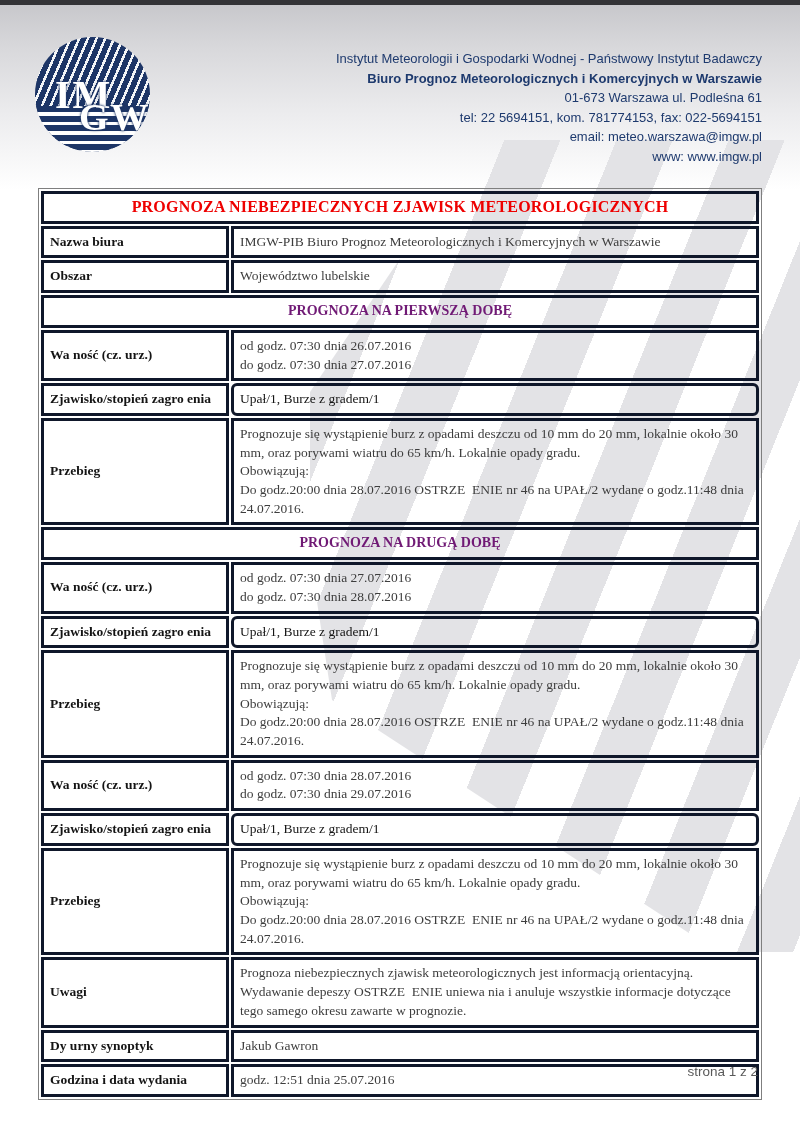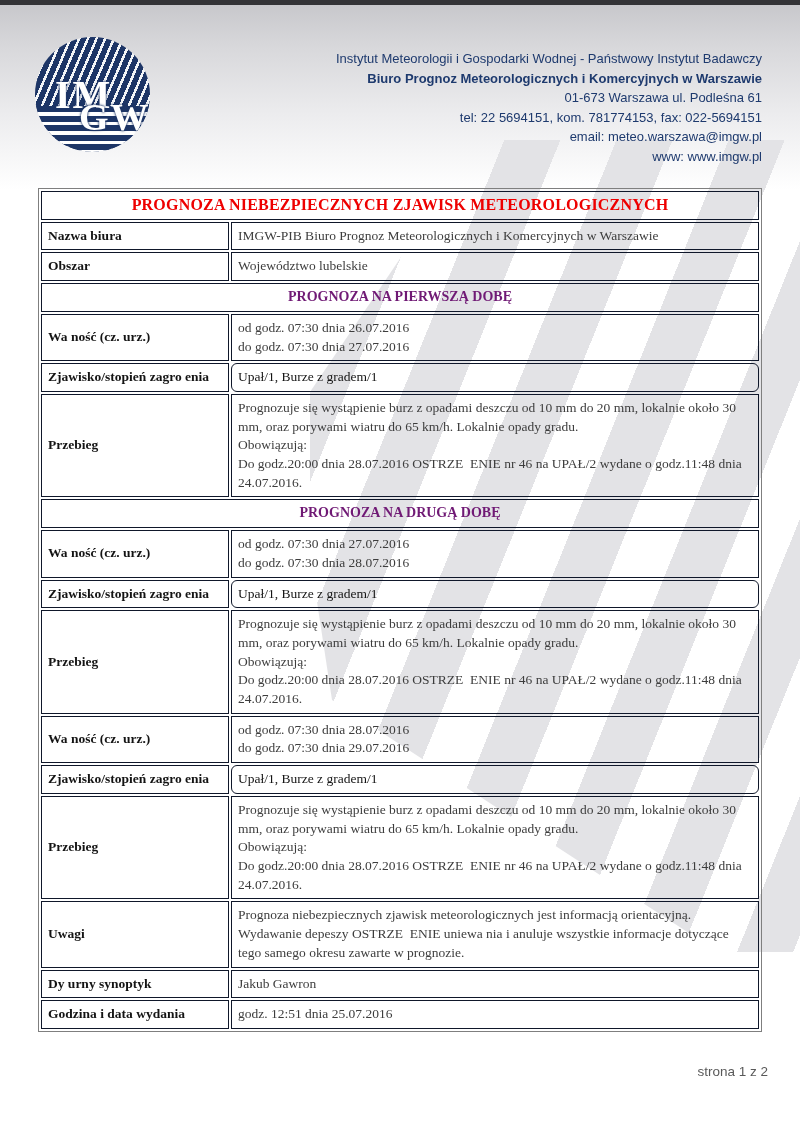--- a/index.html
+++ b/index.html
@@ -43,31 +43,31 @@
     font-family:"Liberation Sans",sans-serif; font-size:13px; line-height:19.5px; color:#1e3a6e;
   }
   .address .bold { font-weight:bold; }
   
   table.forecast {
     position:absolute; left:38px; top:188px; width:724px; z-index:2;
     border-collapse:separate; border-spacing:2px;
     border:1px solid #7f7f7f; background:transparent;
     font-size:13.5px; line-height:18.7px; color:#3d3d3d;
   }
-  table.forecast td { border:1px solid #0f172a; padding:4px 6px; vertical-align:middle; background:transparent; }
+  table.forecast td { border:3px solid #0f172a; padding:4px 6px; vertical-align:middle; background:transparent; }
   td.title-cell {
     text-align:center; font-weight:bold; font-size:16px; color:#ee0000; padding:6px 4px; letter-spacing:.2px;
   }
   td.section-cell { text-align:center; font-weight:bold; font-size:14px; color:#701a75; padding:4px; }
   td.lbl { font-weight:bold; color:#141414; padding-left:7px; }
   td.val-bold { font-weight:normal; color:#141414;border-radius:6px; }
   td.v-top { vertical-align:top; }
   
   .page-footer {
-    position:absolute; top:1064px; right:32px; z-index:2;
+    position:absolute; top:1064px; right:42px; z-index:2;
     font-family:"Liberation Sans",sans-serif; font-size:13.5px; color:#595959;margin-left:24px;
   }
 </style>
 </head>
 <body>
 
 <div class="header-gradient"></div>
 <div class="watermark"></div>
 <div class="top-edge"></div>
 

